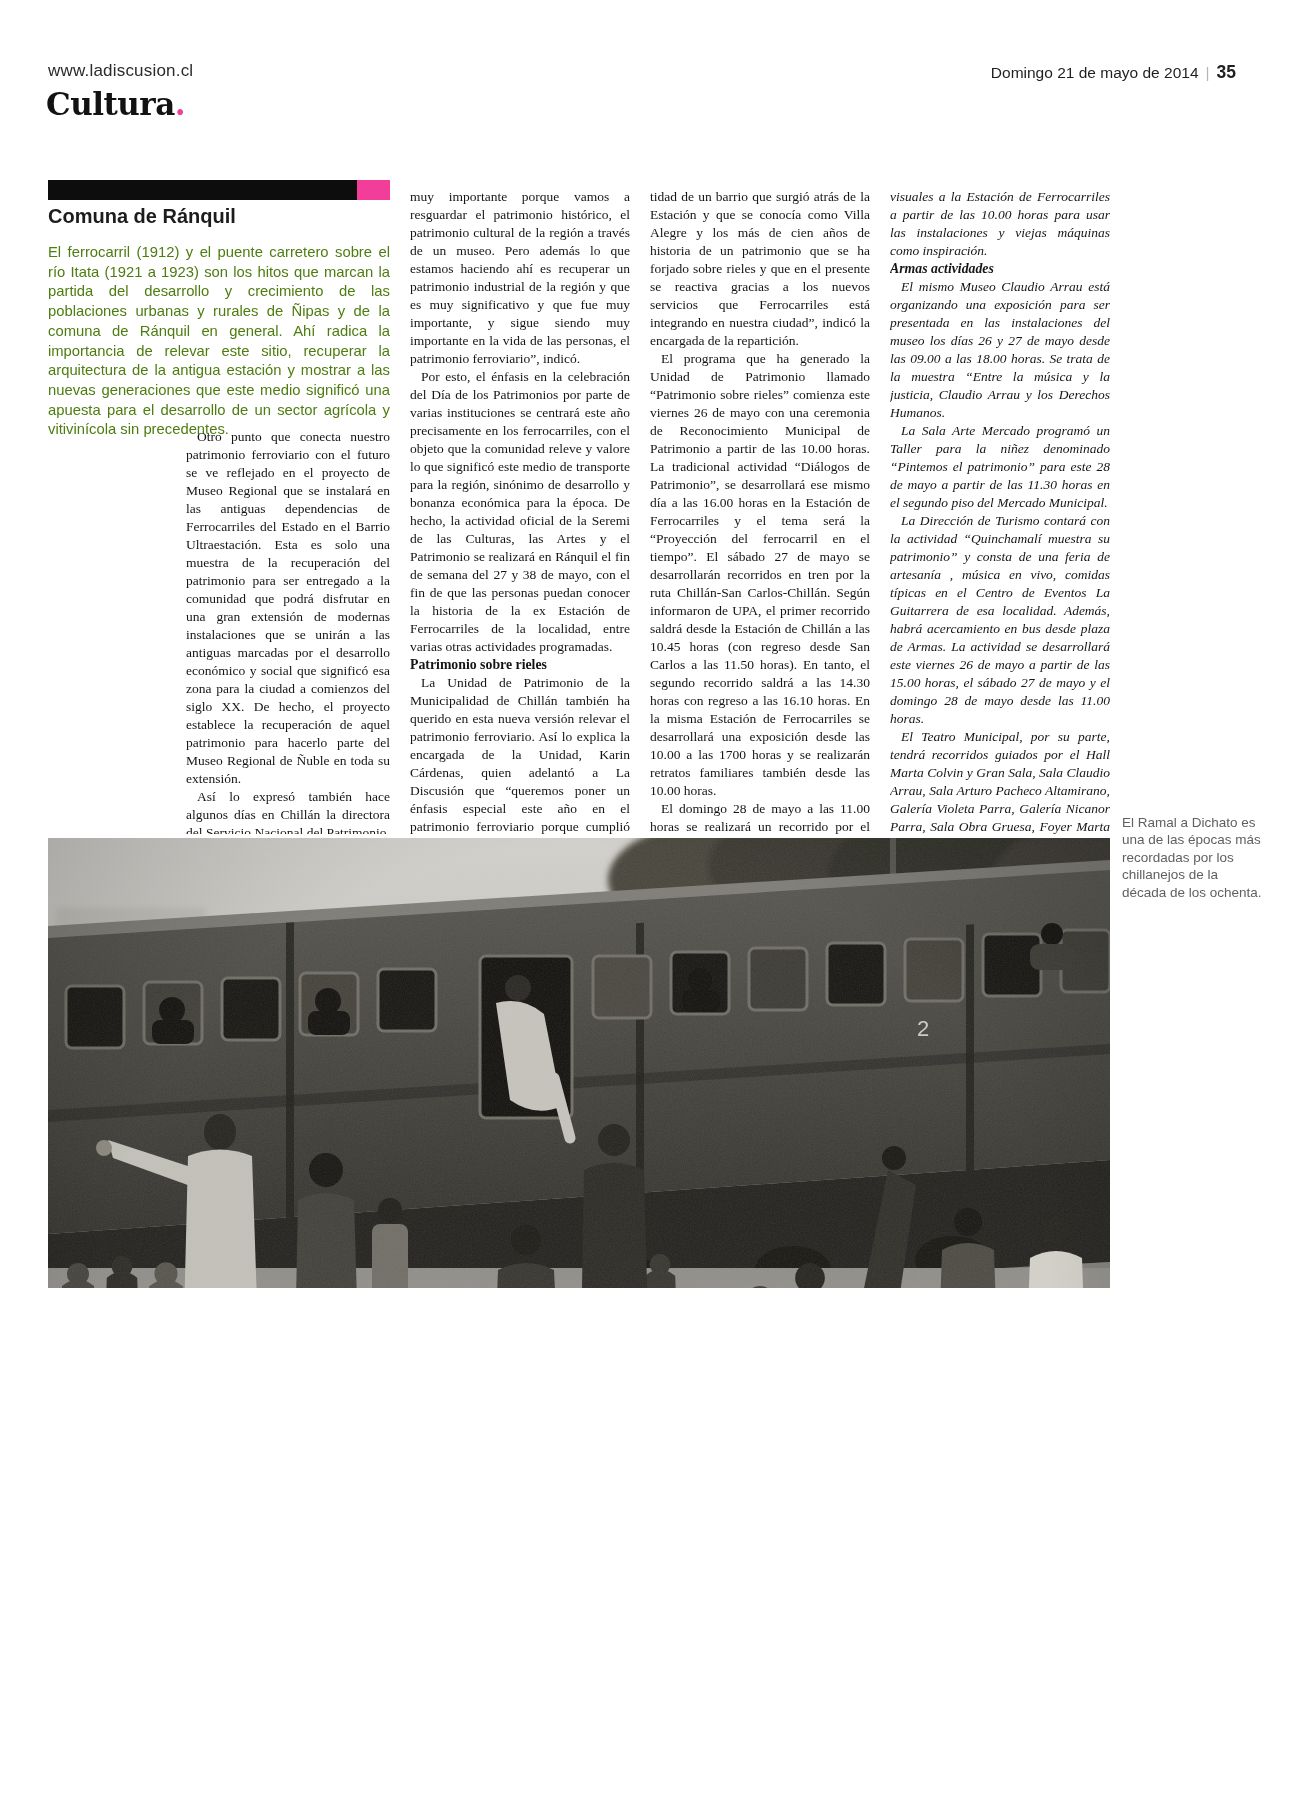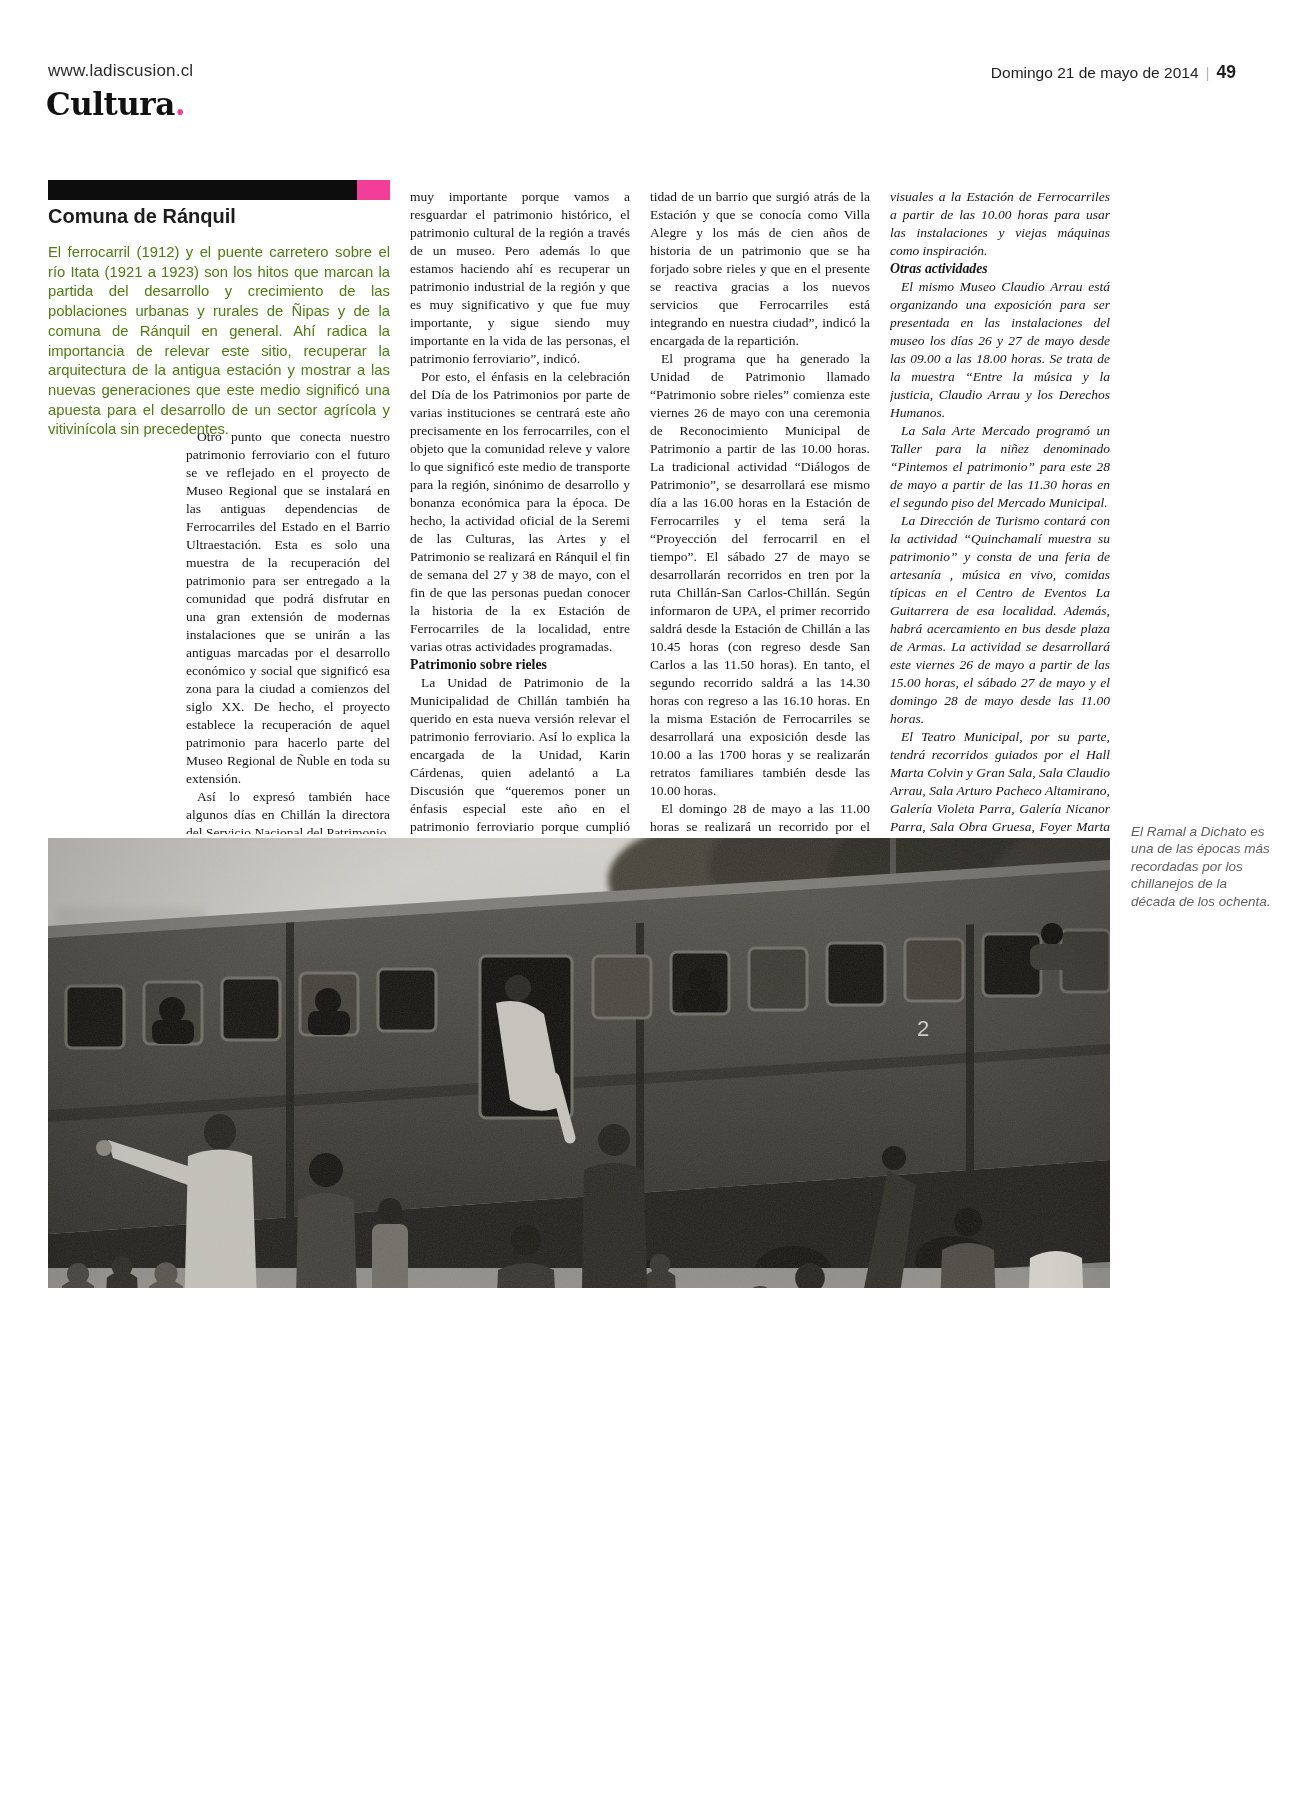--- a/index.html
+++ b/index.html
@@ -30,31 +30,31 @@
   .feature-body{position:absolute;left:186px;top:428px;width:204px;height:406px;overflow:hidden;}
 
   
   .col{position:absolute;top:188px;width:220px;height:650px;overflow:hidden;}
   .c1{left:410px;} .c2{left:650px;} .c3{left:890px;font-style:italic;}
   .subhead{margin:13px 0 0 0;font-weight:bold;text-indent:0 !important;font-size:13.8px;}
 
   
   .photo{position:absolute;left:48px;top:838px;width:1062px;height:962px;overflow:hidden;background:#b7b6b1;}
   .photo svg{display:block;}
-  .caption{position:absolute;left:1122px;top:814px;width:142px;margin:9px;
-           font-size:13.5px;line-height:17.4px;color:#606060;font-style:italic;}
+  .caption{position:absolute;left:1122px;top:814px;width:142px;margin:0;
+           font-size:13.5px;line-height:17.4px;color:#606060;}
 </style>
 </head>
 <body>
 
 <div class="page">
 
   <a class="site" href="#">www.ladiscusion.cl</a>
   <div class="dateline">
-    <span>Domingo 21 de mayo de 2014</span><span class="sep">|</span><span class="pagenum">49</span>
+    <span>Domingo 21 de mayo de 2014</span><span class="sep">|</span><span class="pagenum">35</span>
   </div>
   <h1 class="masthead"><span>Cultura</span><span class="dot">.</span></h1>
 
   <div class="bar">
       <span class="pink"></span>
     </div>
   <h2 class="feature-title">Comuna de Ránquil</h2>
   <p class="intro">El ferrocarril (1912) y el puente carretero sobre el río Itata (1921 a 1923) son los hitos que marcan la partida del desarrollo y crecimiento de las poblaciones urbanas y rurales de Ñipas y de la comuna de Ránquil en general. Ahí radica la importancia de relevar este sitio, recuperar la arquitectura de la antigua estación y mostrar a las nuevas generaciones que este medio significó una apuesta para el desarrollo de un sector agrícola y vitivinícola sin precedentes.</p>
   <div class="feature-body serif">
     <p>Otro punto que conecta nuestro patrimonio ferroviario con el futuro se ve reflejado en el proyecto de Museo Regional que se instalará en las antiguas dependencias de Ferrocarriles del Estado en el Barrio Ultraestación. Esta es solo una muestra de la recuperación del patrimonio para ser entregado a la comunidad que podrá disfrutar en una gran extensión de modernas instalaciones que se unirán a las antiguas marcadas por el desarrollo económico y social que significó esa zona para la ciudad a comienzos del siglo XX. De hecho, el proyecto establece la recuperación de aquel patrimonio para hacerlo parte del Museo Regional de Ñuble en toda su extensión.</p>
@@ -69,21 +69,21 @@
     <p>“Este Mes del Patrimonio, queremos poner en valor esa memoria colectiva asociada al famoso Tren Chico, a los paseos a Dichato, a través de la iden-</p>
   </div>
   <div class="col c2 serif">
     <p class="noind">tidad de un barrio que surgió atrás de la Estación y que se conocía como Villa Alegre y los más de cien años de historia de un patrimonio que se ha forjado sobre rieles y que en el presente se reactiva gracias a los nuevos servicios que Ferrocarriles está integrando en nuestra ciudad”, indicó la encargada de la repartición.</p>
     <p>El programa que ha generado la Unidad de Patrimonio llamado “Patrimonio sobre rieles” comienza este viernes 26 de mayo con una ceremonia de Reconocimiento Municipal de Patrimonio a partir de las 10.00 horas. La tradicional actividad “Diálogos de Patrimonio”, se desarrollará ese mismo día a las 16.00 horas en la Estación de Ferrocarriles y el tema será la “Proyección del ferrocarril en el tiempo”. El sábado 27 de mayo se desarrollarán recorridos en tren por la ruta Chillán-San Carlos-Chillán. Según informaron de UPA, el primer recorrido saldrá desde la Estación de Chillán a las 10.45 horas (con regreso desde San Carlos a las 11.50 horas). En tanto, el segundo recorrido saldrá a las 14.30 horas con regreso a las 16.10 horas. En la misma Estación de Ferrocarriles se desarrollará una exposición desde las 10.00 a las 1700 horas y se realizarán retratos familiares también desde las 10.00 horas.</p>
     <p>El domingo 28 de mayo a las 11.00 horas se realizará un recorrido por el Barrio Ultraestación con salida desde el Parque de Calle Ejército de Chile y las 15.00 horas se hará otro recorrido por las instalaciones de Ferrocarriles. Todas estas actividades son gratuitas y abiertas a la comunidad.</p>
 
   </div>
   <div class="col c3 serif">
     <p class="noind">visuales a la Estación de Ferrocarriles a partir de las 10.00 horas para usar las instalaciones y viejas máquinas como inspiración.</p>
-    <p class="subhead">Otras actividades</p>
+    <p class="subhead">Armas actividades</p>
     <p>El mismo Museo Claudio Arrau está organizando una exposición para ser presentada en las instalaciones del museo los días 26 y 27 de mayo desde las 09.00 a las 18.00 horas. Se trata de la muestra “Entre la música y la justicia, Claudio Arrau y los Derechos Humanos.</p>
     <p>La Sala Arte Mercado programó un Taller para la niñez denominado “Pintemos el patrimonio” para este 28 de mayo a partir de las 11.30 horas en el segundo piso del Mercado Municipal.</p>
     <p>La Dirección de Turismo contará con la actividad “Quinchamalí muestra su patrimonio” y consta de una feria de artesanía , música en vivo, comidas típicas en el Centro de Eventos La Guitarrera de esa localidad. Además, habrá acercamiento en bus desde plaza de Armas. La actividad se desarrollará este viernes 26 de mayo a partir de las 15.00 horas, el sábado 27 de mayo y el domingo 28 de mayo desde las 11.00 horas.</p>
     <p>El Teatro Municipal, por su parte, tendrá recorridos guiados por el Hall Marta Colvin y Gran Sala, Sala Claudio Arrau, Sala Arturo Pacheco Altamirano, Galería Violeta Parra, Galería Nicanor Parra, Sala Obra Gruesa, Foyer Marta Brunet y Galería Norte. Todo se realizará el domingo 28 de mayo en los siguientes horarios: 11.00, 12.30 y 15.00 horas.</p>
     <p>En tanto, el Centro Cultural Municipal preparó la exposición “Archivo fotográfico Chillán Ñuble” para este domingo 28 de mayo a partir de las 10.00 horas.</p>
   </div>
 
   <p class="caption">El Ramal a Dichato es una de las épocas más recordadas por los chillanejos de la década de los ochenta.</p>
 
   <figure class="photo" style="margin:0">

